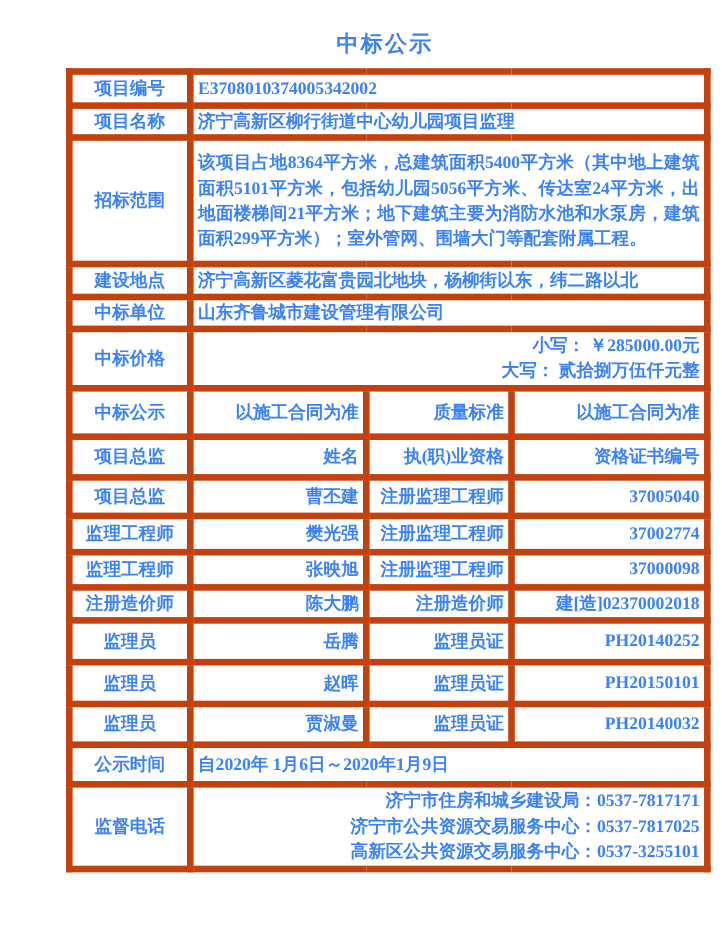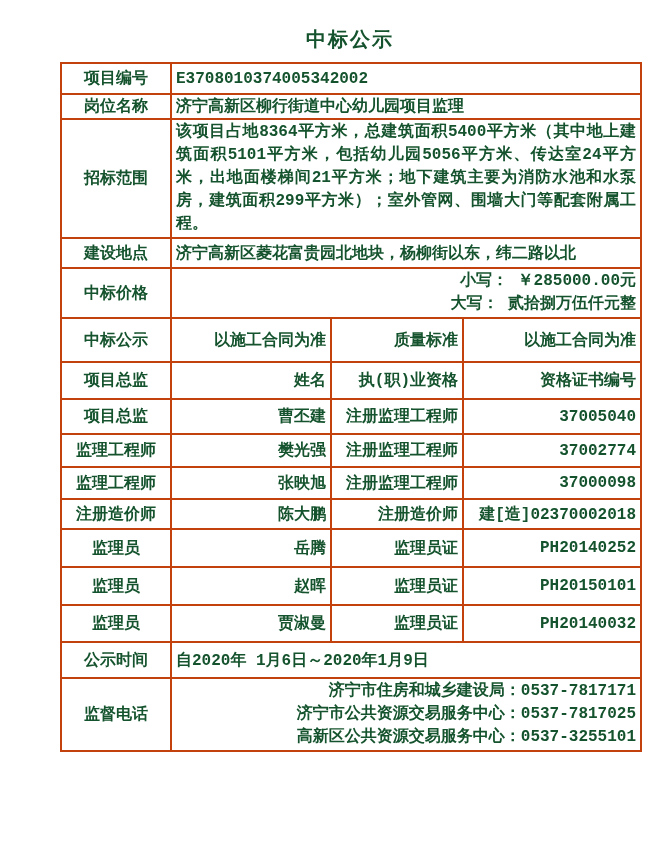--- a/index.html
+++ b/index.html
@@ -5,40 +5,40 @@
   html, body {
     margin: 0;
     padding: 0;
     background: #ffffff;
   }
   .page {
     position: relative;
     width: 656px;
     height: 816px;
     background: #ffffff;
-    color: #14532d;
-    font-family: Liberation Mono, monospace;
+    color: #3b82f6;
+    font-family: Liberation Serif, serif;
     font-weight: bold;
   }
   .title {
     padding-top: 26px;
     margin-left: 60px;
     width: 580px;
     text-align: center;
     font-size: 20px;
     letter-spacing: 2px;
   }
   table.bid {
     border-collapse: collapse;
     table-layout: fixed;
     width: 580px;
     margin: 9px 0 0 60px;
   }
   table.bid td {
-    border: 2px solid #c2410c;
+    border: 6px solid #c2410c;
     font-size: 16px;
     padding: 1px 4px;
     vertical-align: middle;
     overflow: hidden;
   }
   td.lbl {
     text-align: center;
   }
   td.val {
     text-align: left;
@@ -73,35 +73,39 @@
     </colgroup>
     <tbody>
 
       <tr style="height:31px">
         <td class="lbl">项目编号</td>
         <td class="val" colspan="3">E3708010374005342002</td>
       </tr>
 
 
       <tr style="height:25px">
-        <td class="lbl">岗位名称</td>
+        <td class="lbl">项目名称</td>
         <td class="val" colspan="3">济宁高新区柳行街道中心幼儿园项目监理</td>
       </tr>
 
       <tr style="height:115px">
         <td class="lbl">招标范围</td>
         <td class="scope" colspan="3">该项目占地8364平方米，总建筑面积5400平方米（其中地上建筑面积5101平方米，包括幼儿园5056平方米、传达室24平方米，出地面楼梯间21平方米；地下建筑主要为消防水池和水泵房，建筑面积299平方米）；室外管网、围墙大门等配套附属工程。</td>
       </tr>
 
       <tr style="height:30px">
         <td class="lbl">建设地点</td>
         <td class="val" colspan="3">济宁高新区菱花富贵园北地块，杨柳街以东，纬二路以北</td>
       </tr>
 
 
+      <tr style="height:24px">
+        <td class="lbl">中标单位</td>
+        <td class="val" colspan="3">山东齐鲁城市建设管理有限公司</td>
+      </tr>
 
       <tr style="height:47px">
         <td class="lbl">中标价格</td>
         <td class="val" colspan="3">
           <div class="line">小写： ￥285000.00元</div>
           <div class="line">大写： 贰拾捌万伍仟元整</div>
         </td>
       </tr>
 
       <tr style="height:44px">

